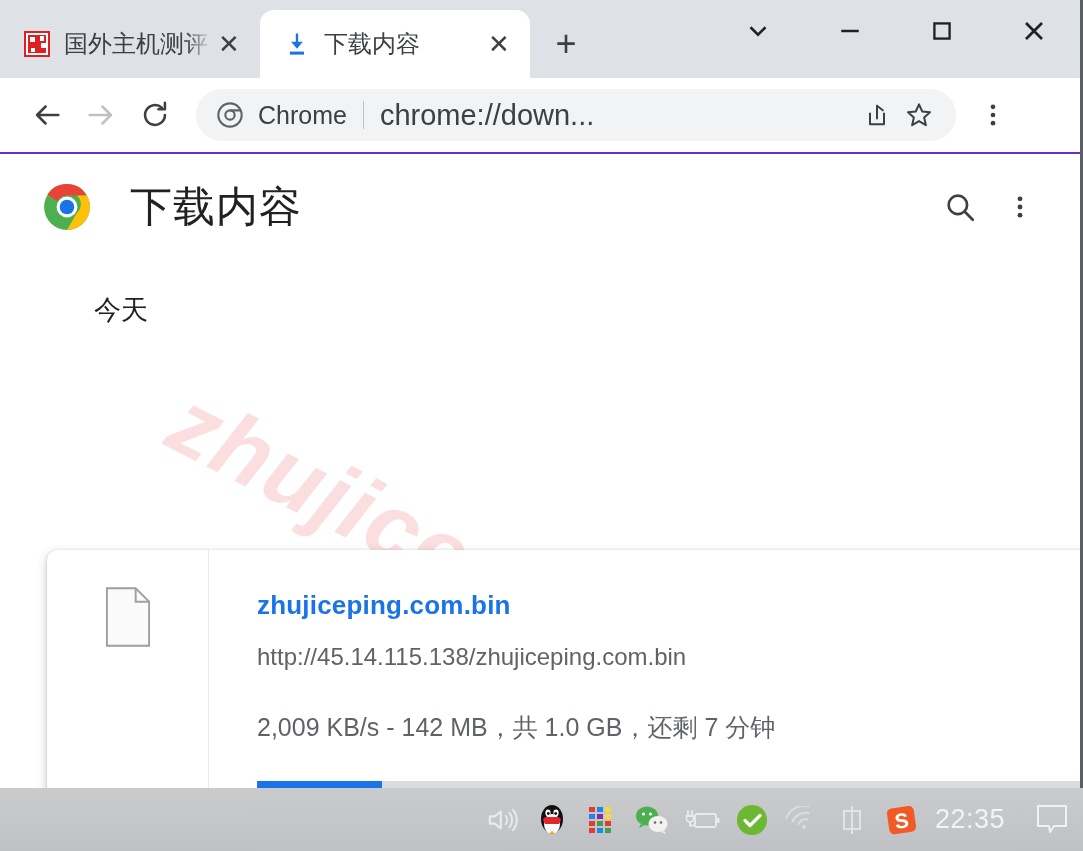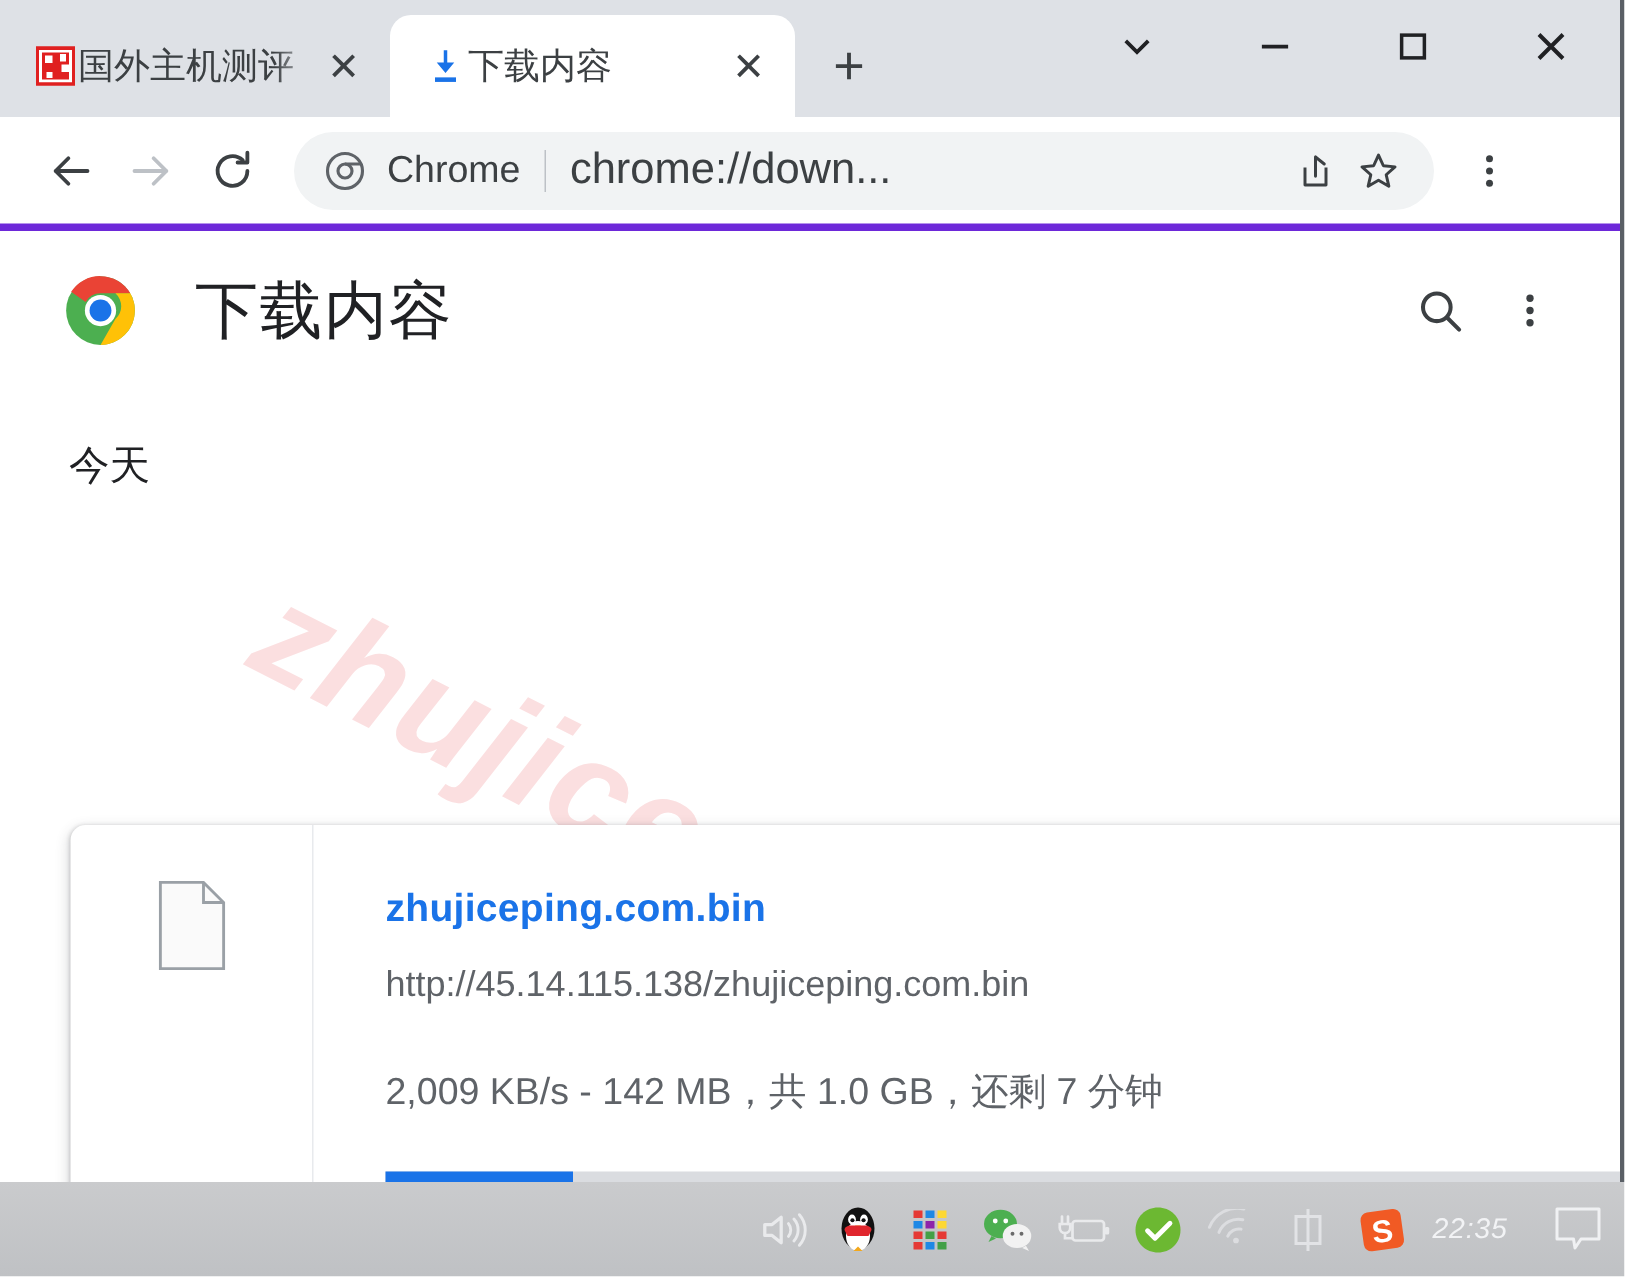--- a/index.html
+++ b/index.html
@@ -53,20 +53,21 @@
       linear-gradient(#fff,#fff) 4px 4px/5px 5px no-repeat,
       linear-gradient(#fff,#fff) 15px 10px/5px 5px no-repeat,
       linear-gradient(#fff,#fff) 5px 15px/4px 4px no-repeat,
       linear-gradient(#fff,#fff) 14px 3px/4px 5px no-repeat,
       #e02020;
     border: 2px solid #e02020;
     box-shadow: inset 0 0 0 2px #fff;
   }
   .dl-icon { display:block; }
   .tab-title {
+    margin-left: 12px;
     font-size: 24px;
     color: #3c4043;
     white-space: nowrap;
     overflow: hidden;
     flex: 1 1 auto;
   }
   .tab.inactive .tab-title {
     -webkit-mask-image: linear-gradient(to right,#000 82%,transparent 100%);
             mask-image: linear-gradient(to right,#000 82%,transparent 100%);
   }
@@ -95,21 +96,21 @@
     color: #202124;
   }
 
   
   .toolbar {
     height: 76px;
     background: #ffffff;
     display: flex;
     align-items: center;
     padding: 0 20px;
-    border-bottom: 5px solid #6d28d9;
+    border-bottom: 2px solid #6d28d9;
   }
   .navbtn {
     width: 54px; height: 54px;
     display: flex; align-items: center; justify-content: center;
     flex: 0 0 54px;
     color: #5f6368;
   }
   .navbtn.disabled { color: #bdc1c6; }
   .omnibox {
     flex: 1 1 auto;
@@ -163,20 +164,21 @@
   }
   .header-spacer { flex: 1 1 auto; }
   .hdr-btn {
     width: 60px; height: 60px;
     display: flex; align-items: center; justify-content: center;
     color: #3c4043;
   }
   .date-group {
     font-size: 27px; color: #202124;
     padding: 32px 0 0 46px;
+    margin-left: 48px;
   }
   .dl-card {
     position: absolute;
     left: 47px; top: 396px;
     width: 1060px; height: 357px;
     background: #fff;
     border-radius: 10px;
     box-shadow: 0 1px 3px rgba(60,64,67,.30), 0 4px 8px 3px rgba(60,64,67,.13);
     display: flex;
     overflow: hidden;
@@ -239,24 +241,23 @@
     display: flex;
     align-items: center;
   }
   .tb-spacer { flex: 1 1 auto; }
   .tb-item {
     width: 50px; height: 63px;
     display: flex; align-items: center; justify-content: center;
   }
   .tb-clock {
     color: #f2f3f5;
-    font-size: 19px;
+    font-size: 27px;
     padding: 0 16px 0 8px;
     letter-spacing: .5px;
-    font-style: italic;
   }
   .tb-notify {
     width: 62px; height: 63px;
     display: flex; align-items: center; justify-content: center;
   }
 </style>
 </head>
 <body>
 
 <div id="root">

